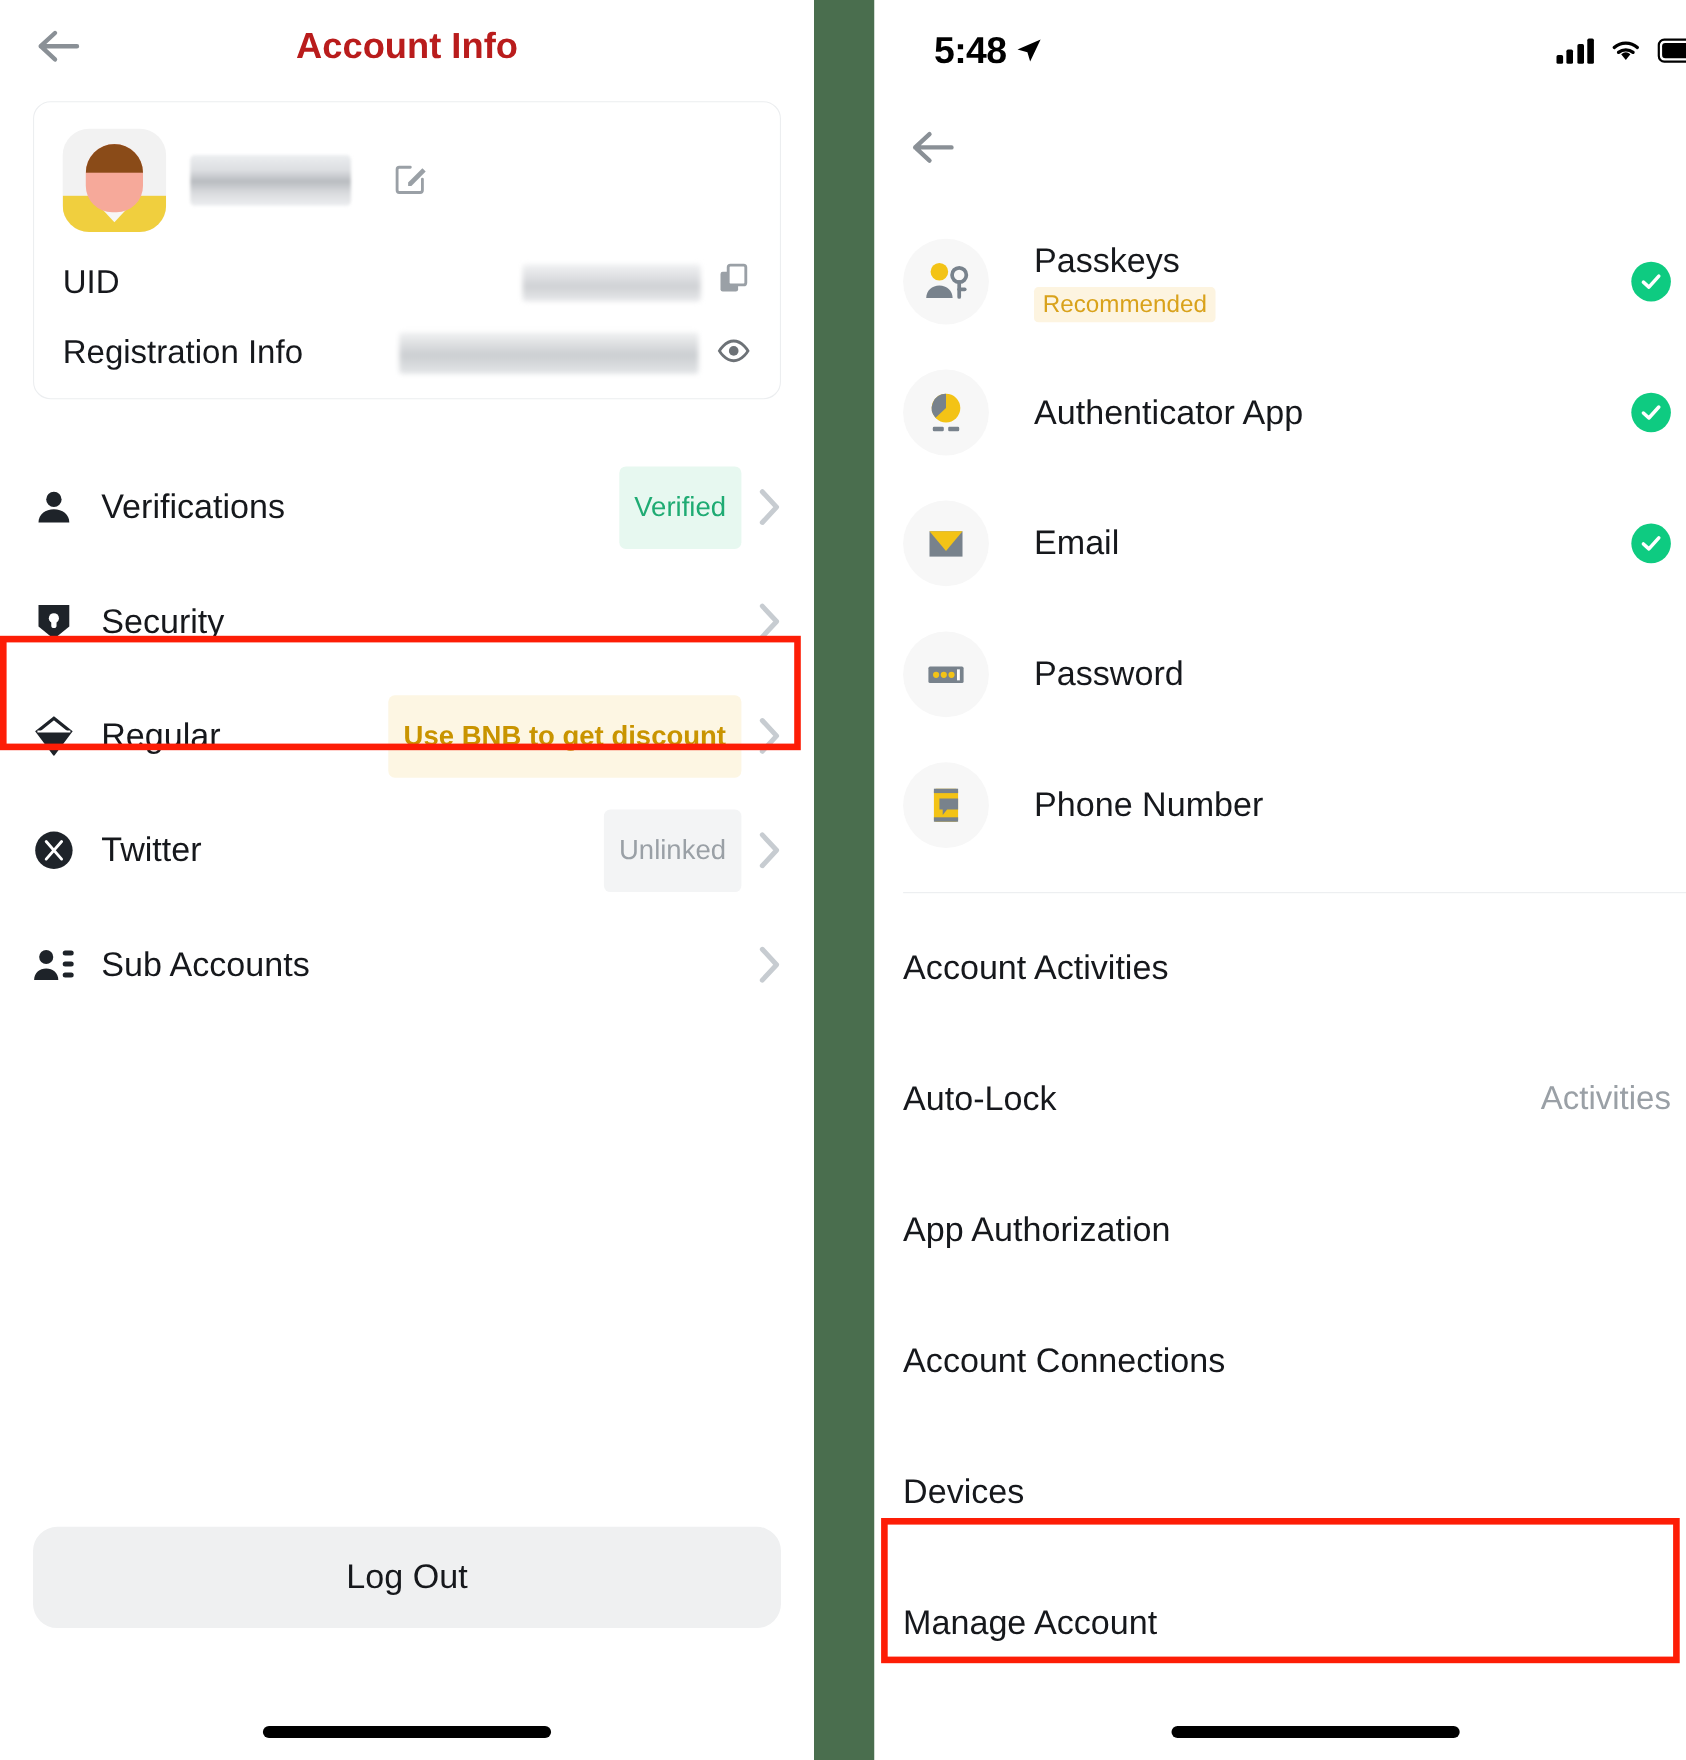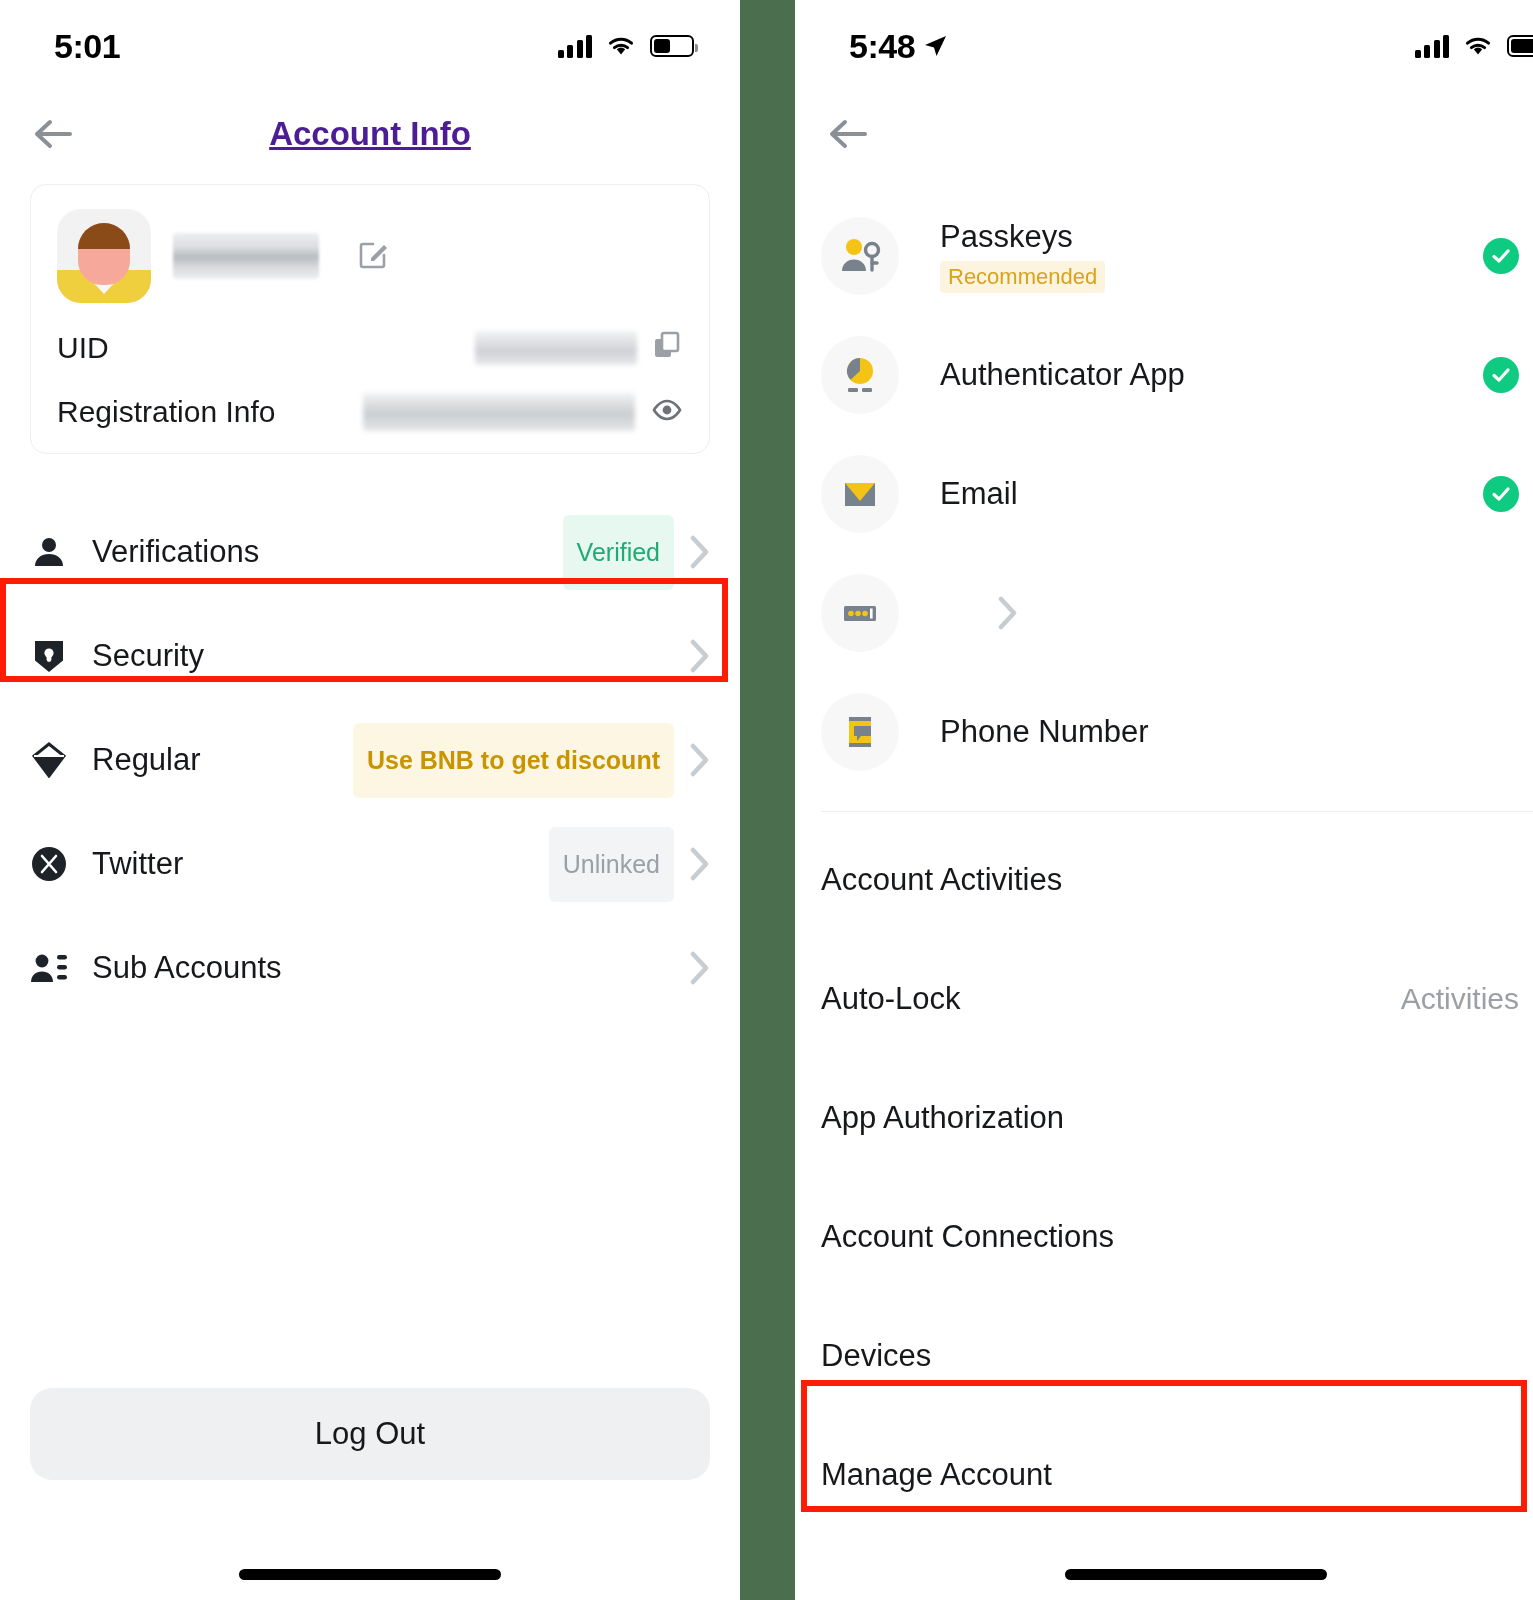--- a/index.html
+++ b/index.html
@@ -45,21 +45,21 @@
   .batt span { display: block; height: 100%; background: #000; border-radius: 3px; }
 
   
   .navbar {
     height: 84px; display: flex; align-items: center;
     position: relative; padding: 0 30px;
   }
   .back-arrow { width: 46px; height: 46px; display: flex; align-items: center; justify-content: center; }
   .nav-title {
     position: absolute; left: 0; right: 0; text-align: center;
-    font-size: 33px; font-weight: 700; color: #4c1d95; pointer-events: none; text-decoration: underline;
+    font-size: 33px; font-weight: 700; color: #b91c1c; pointer-events: none;
   }
 
   
   .profile-card {
     margin: 8px 30px 0 30px;
     border: 1px solid #eceef0; border-radius: 16px;
     padding: 24px 26px 22px 26px;
   }
   .profile-top { display: flex; align-items: center; gap: 22px; }
   .avatar {
@@ -173,39 +173,20 @@
     border: 6px solid #fd1d06; pointer-events: none;
   }
 </style>
 </head>
 <body>
 
 <div class="screens">
 
   <div class="phone phone-left">
 
-    <div class="statusbar">
-      <div class="sb-time">5:01</div>
-      <div class="sb-icons">
-        <span class="bars">
-            <i></i>
-            <i></i>
-            <i></i>
-            <i></i>
-          </span>
-        <svg width="30" height="24" viewBox="0 0 30 24">
-          <path d="M15 20.5l-4.2-5.2a6.6 6.6 0 018.4 0z" fill="#000"></path>
-          <path d="M4.5 9.2a16 16 0 0121 0" stroke="#000" stroke-width="3" fill="none" stroke-linecap="round"></path>
-          <path d="M8.4 13.6a10.5 10.5 0 0113.2 0" stroke="#000" stroke-width="3" fill="none" stroke-linecap="round"></path>
-        </svg>
-        <span class="batt">
-            <span style="width:45%"></span>
-          </span>
-      </div>
-    </div>
 
     <div class="navbar">
       <div class="back-arrow">
         <svg width="40" height="34" viewBox="0 0 40 34">
           <path d="M17 5 L4 17 L17 29 M4 17 H37" stroke="#8a9096" stroke-width="4" fill="none" stroke-linecap="round" stroke-linejoin="round"></path>
         </svg>
       </div>
       <div class="nav-title">Account Info</div>
     </div>
 
@@ -461,20 +442,23 @@
       <div class="sec-row">
         <span class="sec-ic-wrap">
           <svg width="46" height="46" viewBox="0 0 46 46">
             <rect x="7" y="16" width="32" height="15" rx="1.5" fill="#78828c"></rect>
             <circle cx="14" cy="23.5" r="2.8" fill="#f3c316"></circle>
             <circle cx="21" cy="23.5" r="2.8" fill="#f3c316"></circle>
             <circle cx="28" cy="23.5" r="2.8" fill="#f3c316"></circle>
             <rect x="33" y="18.5" width="2.6" height="10" fill="#fff"></rect>
           </svg>
         </span>
+        <span class="sec-txt">
+          <div class="sec-title">Password</div>
+        </span>
         <span class="sec-right">
           <span class="check-ph"></span>
           <svg class="chev" viewBox="0 0 20 34">
             <path d="M3 3l13 14L3 31" stroke="#c7ccd1" stroke-width="4.5" fill="none" stroke-linecap="round" stroke-linejoin="round"></path>
           </svg>
         </span>
       </div>
 
       <div class="sec-row">
         <span class="sec-ic-wrap">

